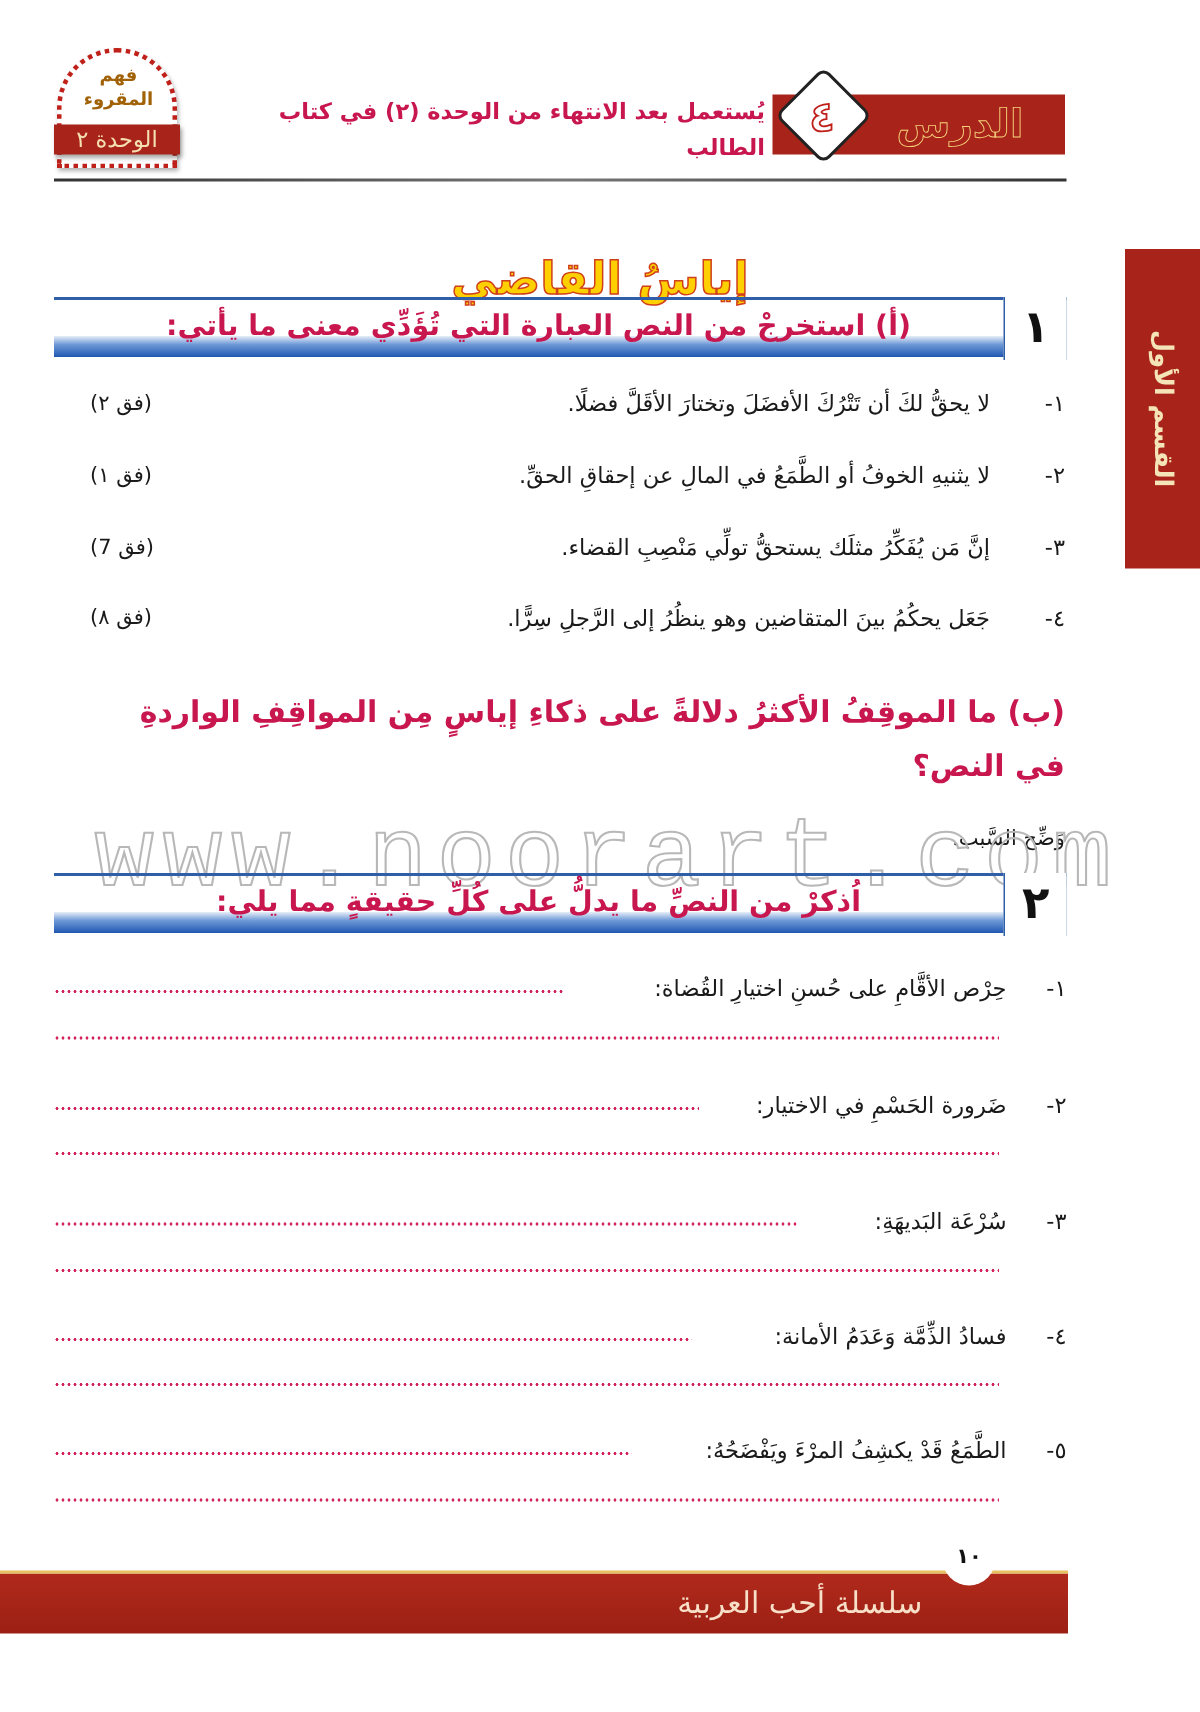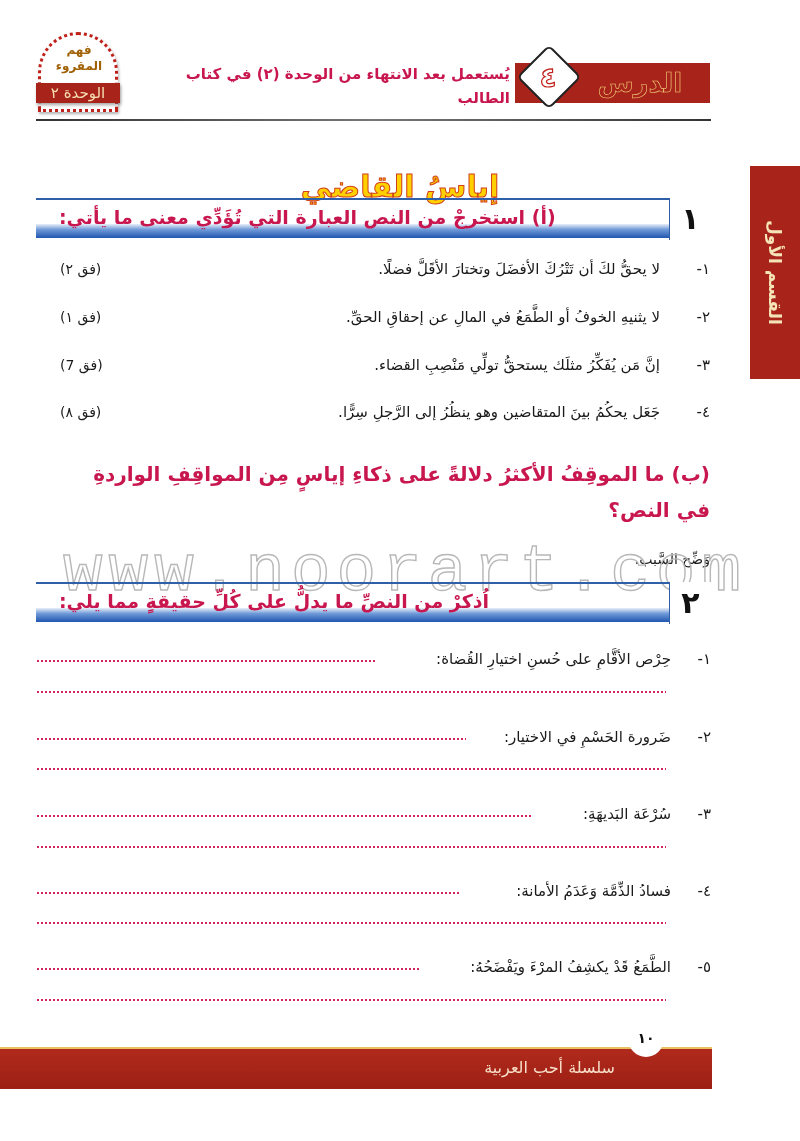--- a/index.html
+++ b/index.html
@@ -80,21 +80,21 @@
       position: absolute; left: 0; top: 26px; width: 640px; height: 14px;
       background: linear-gradient(to bottom, #e8eef8 0%, #6f9ad8 40%, #1f56b0 100%);
     }
     .section-num-box {
       position: absolute; right: 0; top: 0; width: 42px; height: 42px;
       border-left: 1px solid #2f5fa8; background: #fff;
       font-size: 30px; font-weight: bold; text-align: center; line-height: 42px; color: #111;
     }
     .section-text {
       position: absolute; right: 52px; top: 4px; height: 30px; width: 600px;
-      color: #c8164e; font-size: 19px; font-weight: bold; line-height: 30px; text-align: left;
+      color: #c8164e; font-size: 19px; font-weight: bold; line-height: 30px; text-align: center;
       white-space: nowrap;
     }
 
     
     .q-item { position: absolute; left: 60px; width: 650px; height: 30px; font-size: 15px; line-height: 30px; }
     .q-num { position: absolute; right: 0; top: 0; width: 30px; text-align: right; }
     .q-text { position: absolute; right: 50px; top: 0; text-align: right; white-space: nowrap; }
     .q-ref { position: absolute; left: 0; top: 0; font-size: 14px; white-space: nowrap; }
 
     
@@ -131,21 +131,21 @@
       background: linear-gradient(to bottom, #b02a1c, #9c1f14);
       border-top: 2px solid #e8c060;
     }
     .page-circle {
       position: absolute; left: 628px; top: 1019px; width: 36px; height: 38px;
       border-radius: 50%; background: #fff; color: #111;
       font-size: 14px; font-weight: bold; line-height: 38px; text-align: center;
     }
     .series-name {
       position: absolute; left: 440px; top: 1047px; width: 175px; height: 42px;
-      color: #f7dfc8; font-size: 16px; line-height: 42px; text-align: right;
+      color: #f7dfc8; font-size: 20px; line-height: 42px; text-align: right;
     }
   </style>
 </head>
 <body>
 
 <div class="header">
   <div class="lesson-banner"></div>
   <div class="lesson-label">الدرس</div>
   <div class="lesson-diamond"></div>
   <div class="lesson-number">٤</div>

